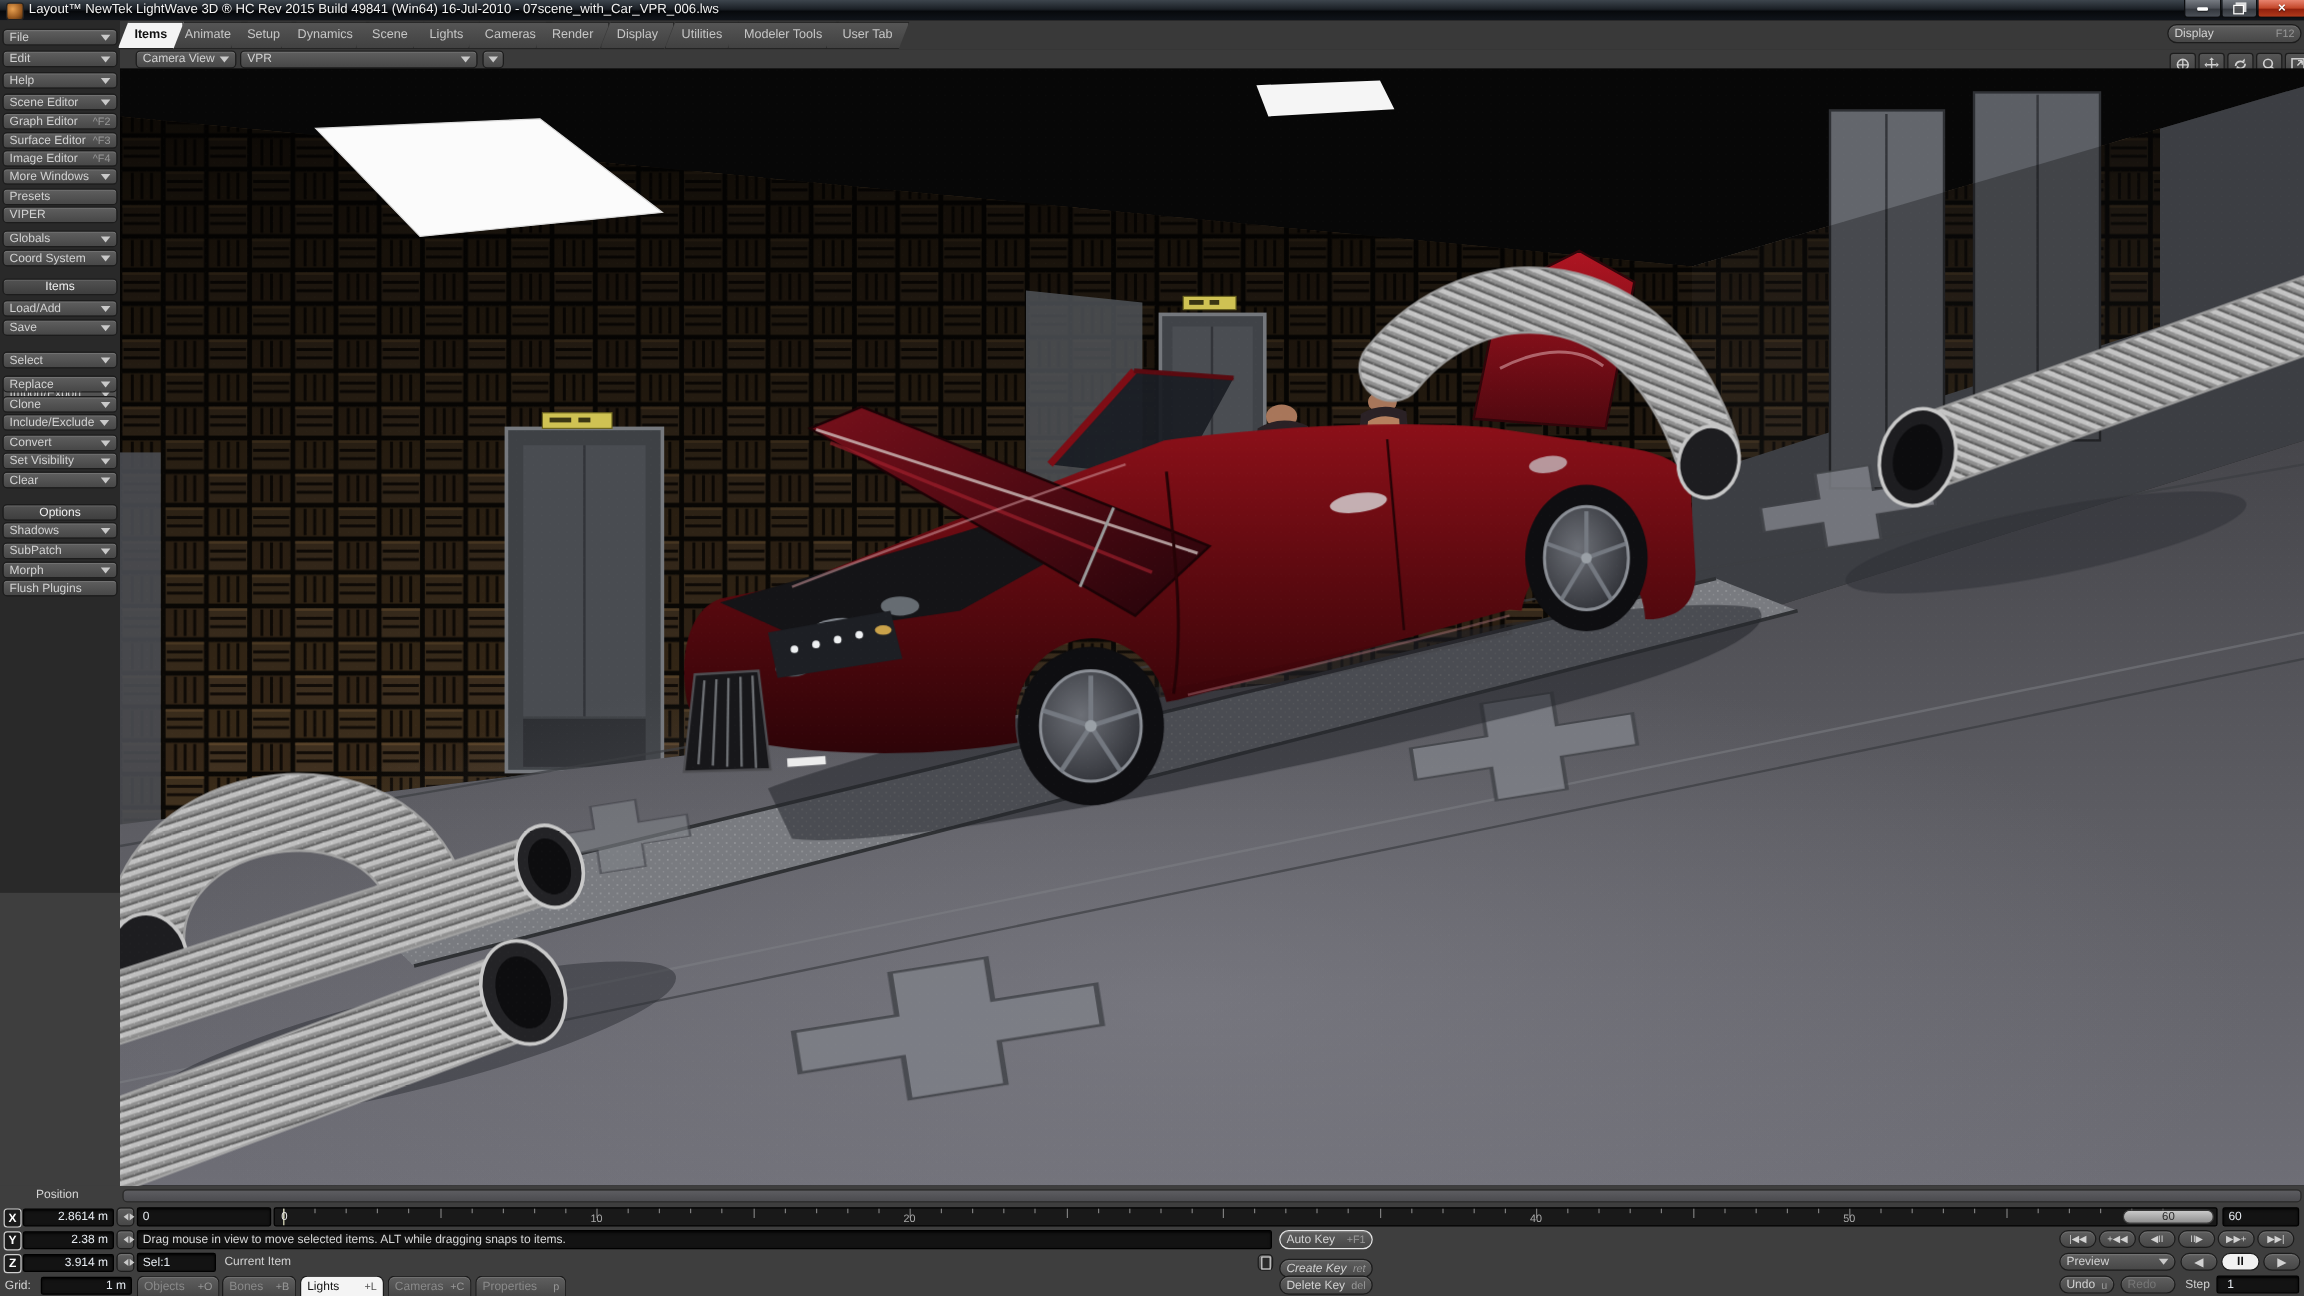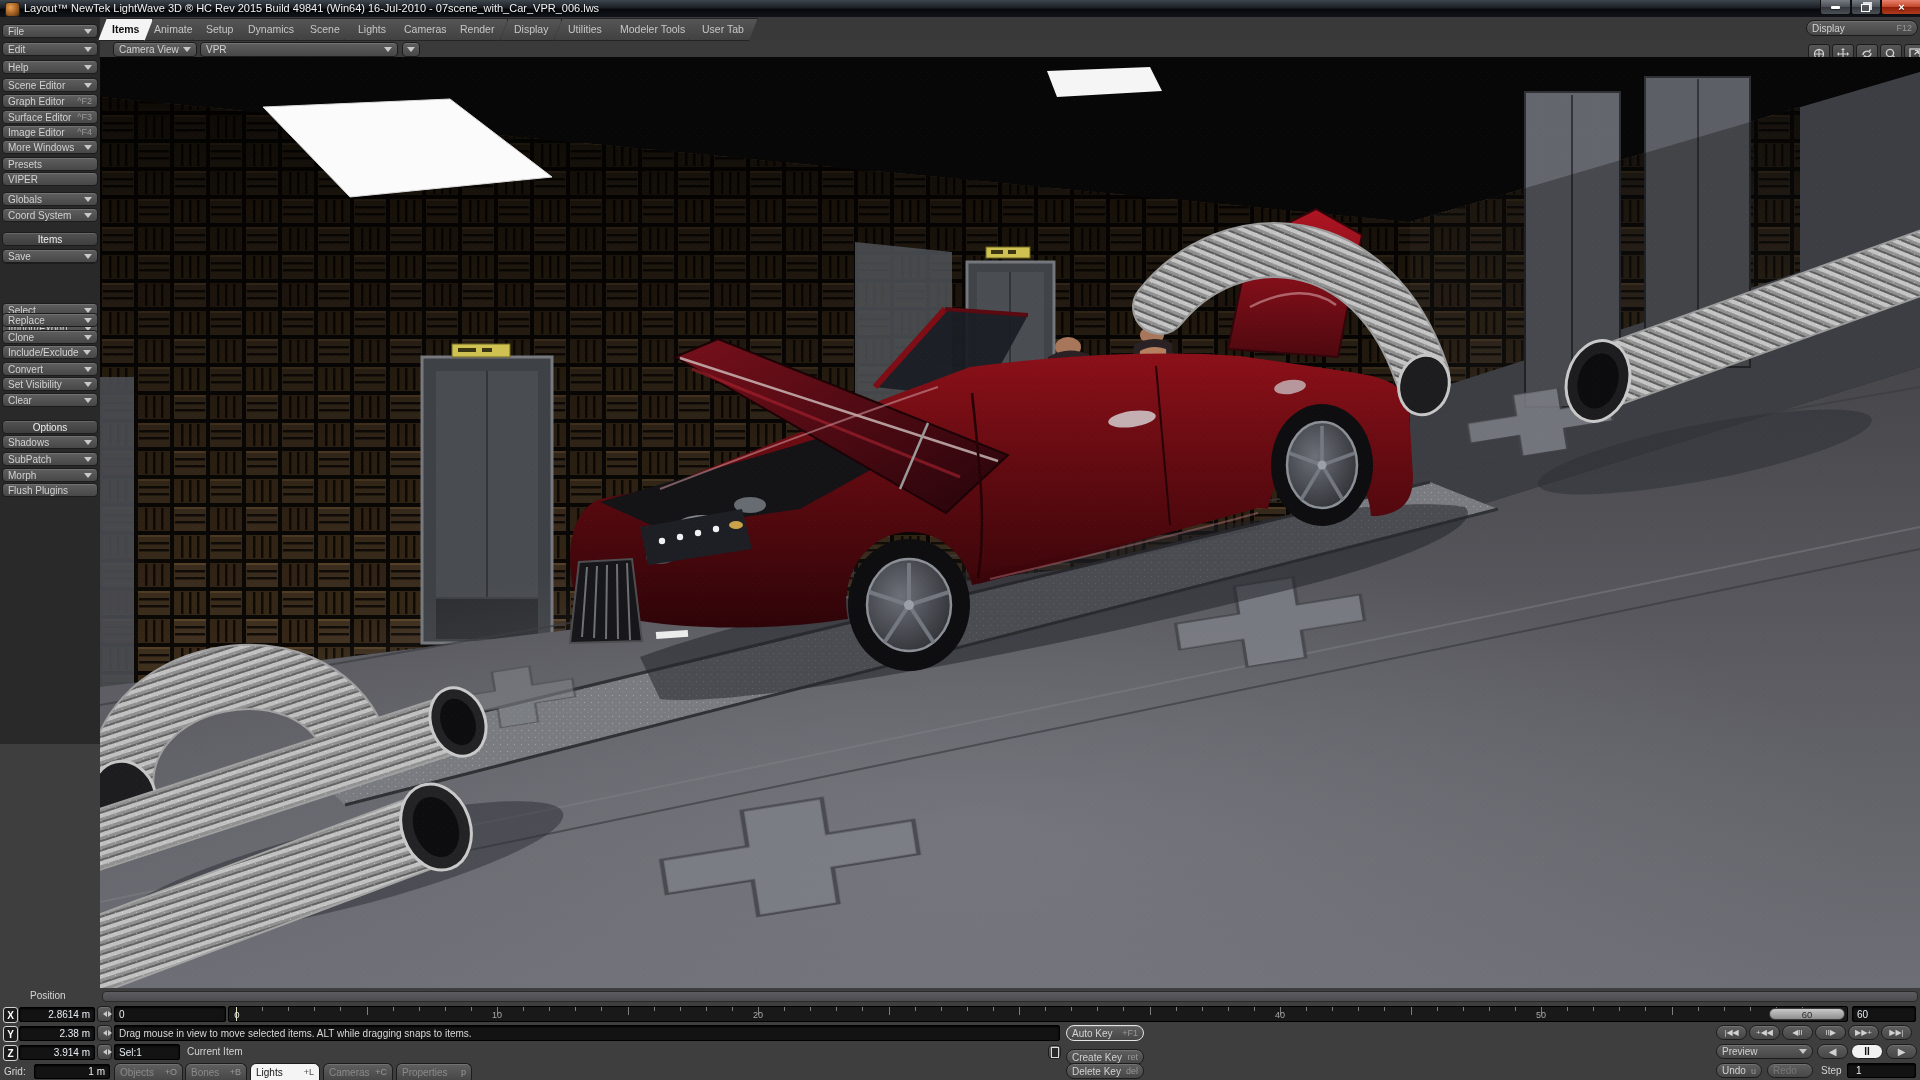--- a/index.html
+++ b/index.html
@@ -230,31 +230,31 @@
       </div>
 
     <div class="btn sbtn shdr" style="top:215px;">
         <span>Items</span>
       </div>
     <div class="btn sbtn" style="top:233px;">
         <span>Load/Add</span>
         <span class="grow"></span>
         <span class="caret"></span>
       </div>
-    <div class="btn sbtn" style="top:232px;">
+    <div class="btn sbtn" style="top:249px;">
         <span>Save</span>
         <span class="grow"></span>
         <span class="caret"></span>
       </div>
     <div class="btn sbtn" style="top:260px;margin-top:44px;">
         <span>Import/Export</span>
         <span class="grow"></span>
         <span class="caret"></span>
       </div>
-    <div class="btn sbtn" style="top:286px;">
+    <div class="btn sbtn" style="top:276px;">
         <span>Select</span>
         <span class="grow"></span>
         <span class="caret"></span>
       </div>
     <div class="btn sbtn" style="top:296px;">
         <span>Replace</span>
         <span class="grow"></span>
         <span class="caret"></span>
       </div>
     <div class="btn sbtn" style="top:313px;">
@@ -730,21 +730,21 @@
 
     <div class="dk abs" style="left:114px;top:56px;width:66px;height:16px;">
       <span>Sel:</span>
         <span class="grow"></span>
         <span>1</span>
     </div>
     <span class="abs" style="left:187px;top:58px;color:#d2d2d2;">Current Item</span>
     <div class="btn abs" style="left:1048px;top:57px;width:13px;height:14px;justify-content:center;padding:0;">
         <span class="minisq"></span>
       </div>
-    <div class="btn pill abs" style="left:1066px;top:61px;width:78px;height:16px;">
+    <div class="btn pill abs" style="left:1066px;top:61px;width:78px;height:16px;font-style:italic;">
       <span>Create Key</span>
         <span class="grow"></span>
         <span class="sc">ret</span>
     </div>
     <div class="btn pill abs" style="left:1716px;top:56px;width:97px;height:15px;">
       <span>Preview</span>
         <span class="grow"></span>
         <span class="caret"></span>
     </div>
     <div class="btn pill abs" style="left:1817px;top:56px;width:31px;height:15px;justify-content:center;">

